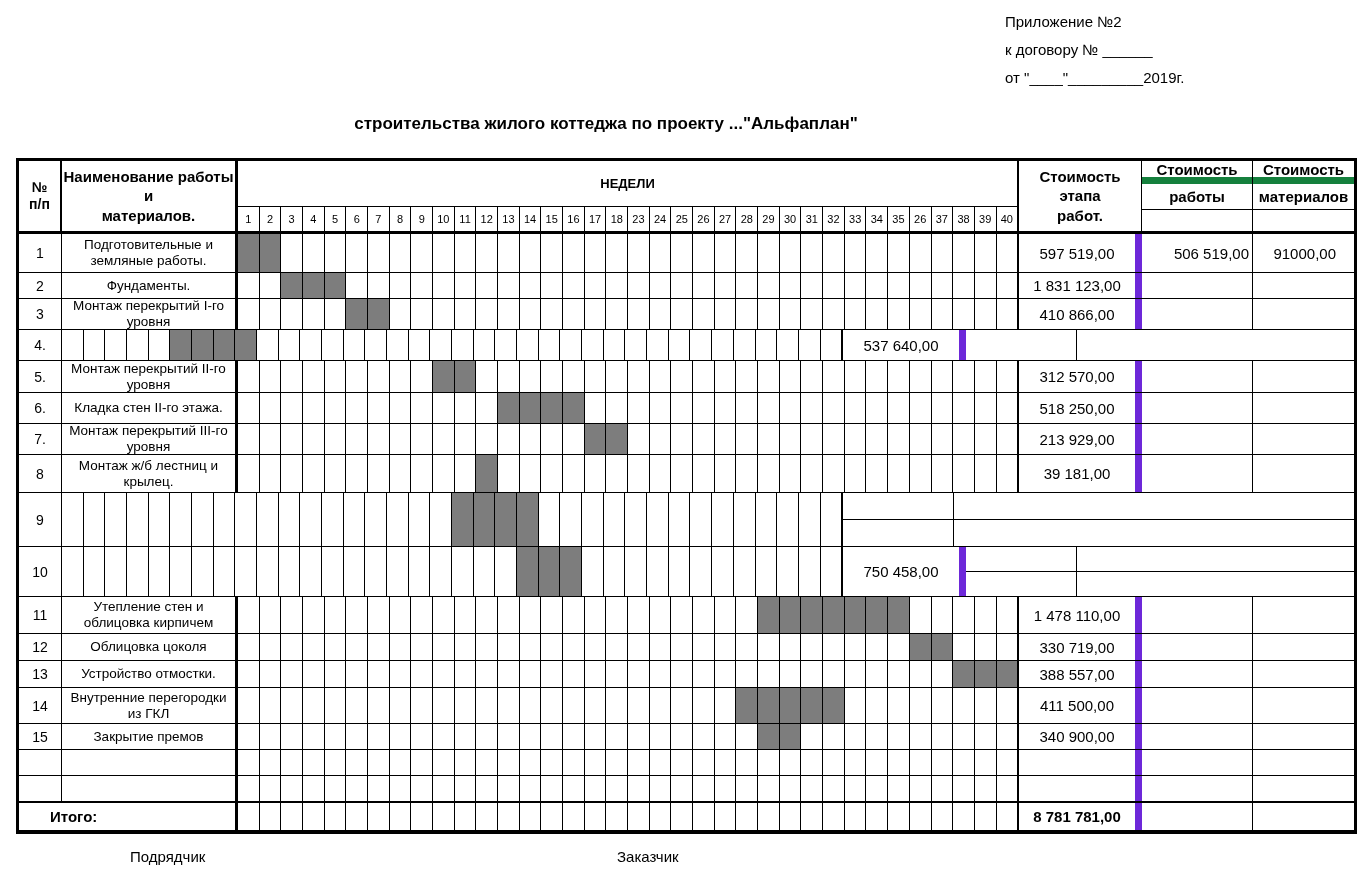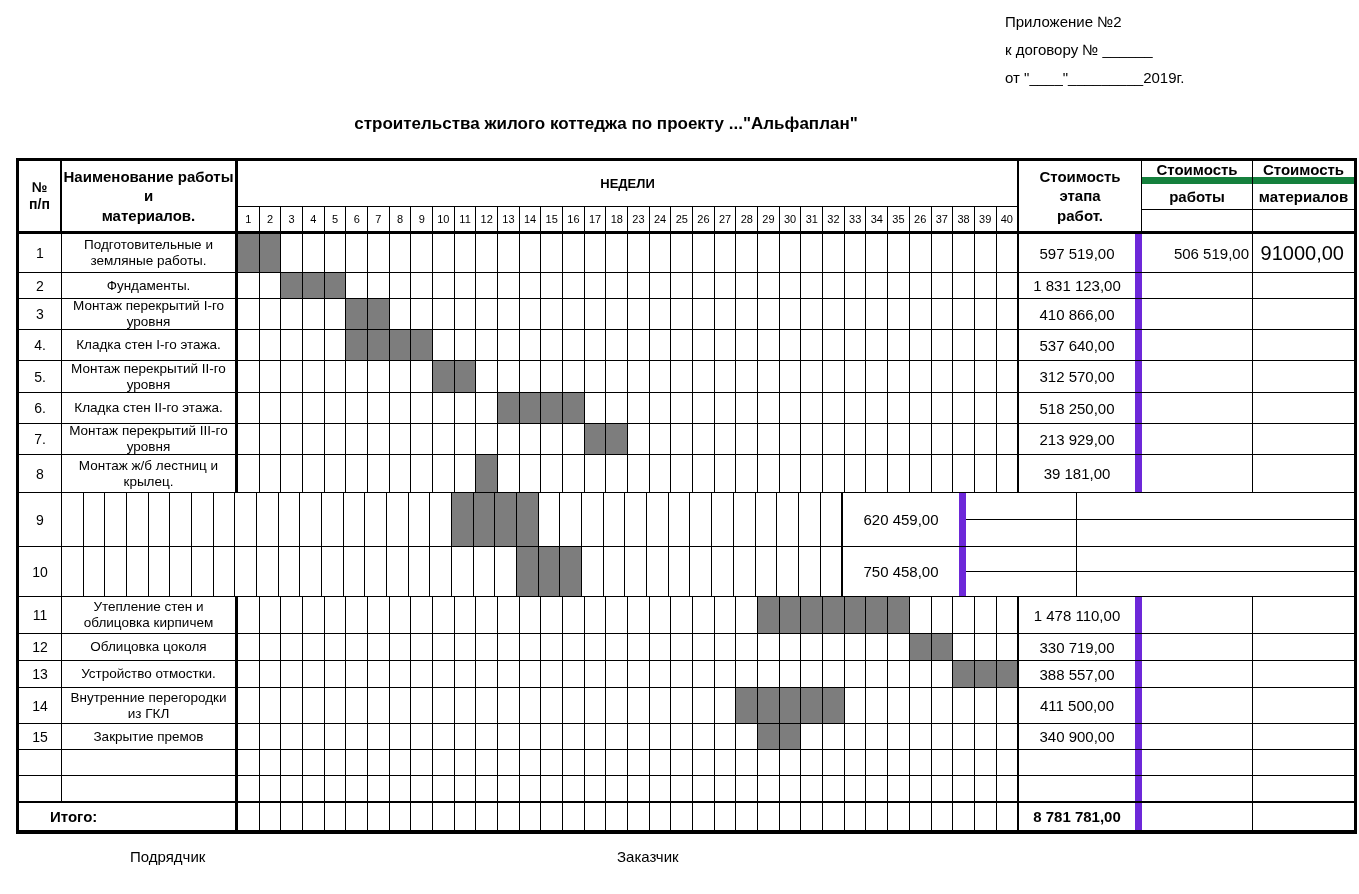--- a/index.html
+++ b/index.html
@@ -30,21 +30,21 @@
 .cnum{width:43px;border-right:1px solid #000;display:flex;align-items:center;justify-content:center;font-size:14px}
 .cname{width:176px;border-right:3px solid #000;display:flex;flex-direction:column;justify-content:center;align-items:center;text-align:center;font-size:13.5px;line-height:1.18;padding:1px}
 .ctot{width:219px;border-right:3px solid #000;display:flex;align-items:center;font-weight:bold;font-size:15px;padding-left:31px}
 .strip{width:781px;border-right:2px solid #000;display:flex}
 .wc{flex:1;border-right:1px solid #000}
 .wc:last-child{border-right:none}
 .wc.bar{background:#7d7d7d}
 .cstage{width:123px;border-right:7px solid #6d28d9;display:flex;align-items:center;justify-content:center;font-size:15px}
 .cstage.b{font-weight:bold}
 .cwork{width:111px;border-right:1px solid #000;display:flex;align-items:center;justify-content:flex-end;font-size:15px;padding-right:3px}
-.cmat{flex:1;display:flex;align-items:center;justify-content:flex-end;font-size:20px;padding-right:10px}
+.cmat{flex:1;display:flex;align-items:center;justify-content:flex-end;font-size:15px;padding-right:18px}
 .subln{background-image:linear-gradient(#000,#000);background-size:100% 1px;background-position:center;background-repeat:no-repeat}
 .footer{position:absolute;top:848px;font-size:15px}
 </style>
 </head>
 <body>
 
 <div class="page">
 
   <div class="meta">
     <div>Приложение №2</div>
@@ -259,23 +259,20 @@
             <div class="wc"></div>
             <div class="wc"></div>
             <div class="wc"></div>
           </div>
           <div class="cstage">410 866,00</div>
           <div class="cwork"></div>
           <div class="cmat"></div>
         </div>
         <div class="brow" style="height: 31px;">
           <div class="cnum">4.</div>
-          <div class="cname">
-            <div>Кладка стен I-го этажа.</div>
-          </div>
           <div class="strip">
             <div class="wc"></div>
             <div class="wc"></div>
             <div class="wc"></div>
             <div class="wc"></div>
             <div class="wc"></div>
             <div class="wc bar" style="background: rgb(125, 125, 125);"></div>
             <div class="wc bar" style="background: rgb(125, 125, 125);"></div>
             <div class="wc bar" style="background: rgb(125, 125, 125);"></div>
             <div class="wc bar" style="background: rgb(125, 125, 125);"></div>
@@ -535,21 +532,20 @@
             <div class="wc"></div>
             <div class="wc"></div>
             <div class="wc"></div>
             <div class="wc"></div>
             <div class="wc"></div>
             <div class="wc"></div>
             <div class="wc"></div>
             <div class="wc"></div>
             <div class="wc"></div>
           </div>
-          <div class="cstage">620 459,00</div>
           <div class="cwork subln"></div>
           <div class="cmat subln"></div>
         </div>
         <div class="brow" style="height: 50px;">
           <div class="cnum">10</div>
           <div class="strip">
             <div class="wc"></div>
             <div class="wc"></div>
             <div class="wc"></div>
             <div class="wc"></div>

